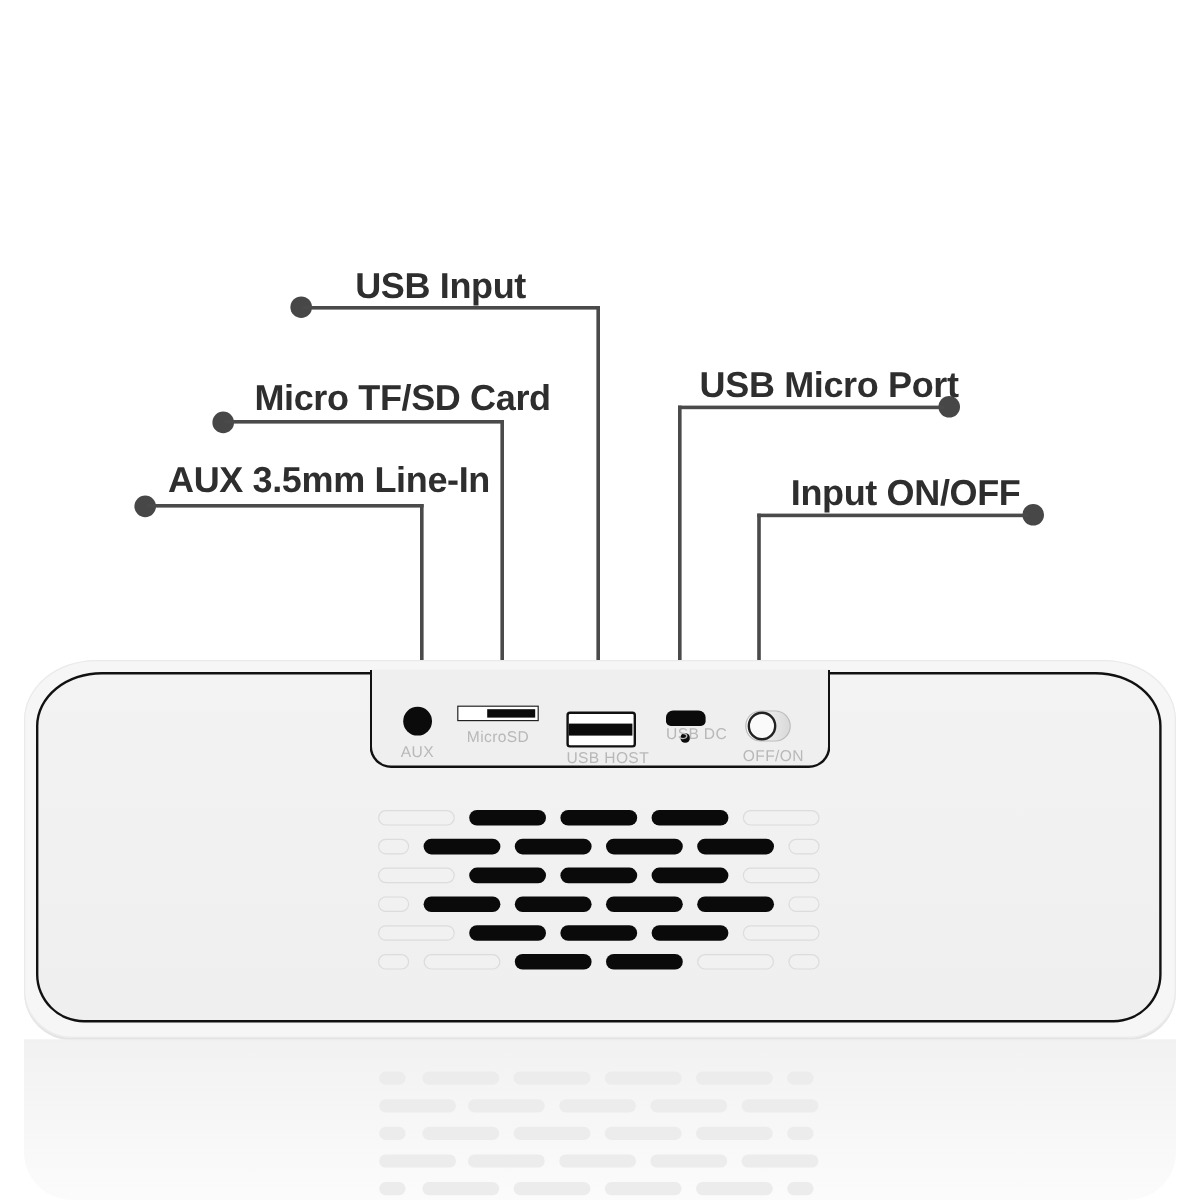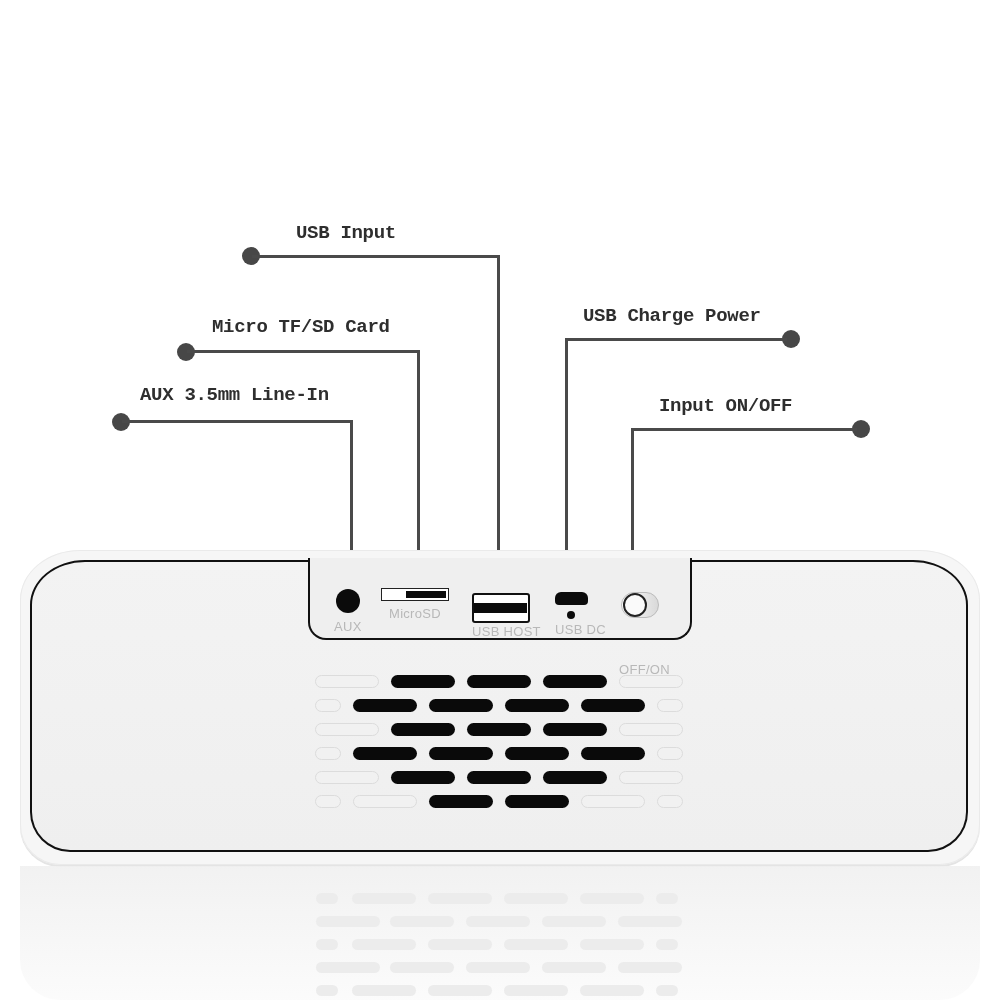--- a/index.html
+++ b/index.html
@@ -1,18 +1,18 @@
 <!DOCTYPE html>
 <html><head>
   <meta charset="utf-8">
   <style>
     html, body { margin: 0; padding: 0; background: #ffffff; }
     body { width: 1000px; height: 1000px; position: relative; overflow: hidden; font-family: "Liberation Sans", sans-serif; }
     .abs { position: absolute; }
-    .label { position: absolute; font-weight: bold; font-size: 19px; color: #2e2e2e; letter-spacing: -0.3px; white-space: nowrap; font-family: Liberation Mono, monospace; }
+    .label { position: absolute; font-weight: bold; font-size: 30px; color: #2e2e2e; letter-spacing: -0.3px; white-space: nowrap; }
     .dot { position: absolute; width: 18px; height: 18px; border-radius: 50%; background: #474747; }
     .hline { position: absolute; height: 3px; background: #4a4a4a; }
     .vline { position: absolute; width: 3px; background: #4a4a4a; }
 
     
     .speaker-outer { position: absolute; left: 20px; top: 550px; width: 960px; height: 315px; background: #f6f6f6; border-radius: 60px 60px 40px 40px / 50px 50px 40px 40px; box-shadow: 0 2px 0 #e4e4e4, inset 0 0 0 1px #eaeaea; }
     .speaker-face { position: absolute; left: 30px; top: 560px; width: 938px; height: 292px; border: 2.5px solid #111; border-radius: 55px 55px 40px 40px / 45px 45px 40px 40px; background: linear-gradient(180deg,#f3f3f3 0%, #efefef 100%); box-sizing: border-box; }
     .port-panel { position: absolute; left: 308px; top: 558px; width: 384px; height: 82px; border: 2.5px solid #111; border-top: none; border-radius: 0 0 18px 18px; background: #efefef; box-sizing: border-box; }
     .port-label { position: absolute; font-size: 13px; color: #b8b8b8; letter-spacing: 0.3px; white-space: nowrap; }
 
@@ -22,21 +22,21 @@
 
     .reflection { position: absolute; left: 20px; top: 866px; width: 960px; height: 134px; background: linear-gradient(180deg, #f0f0f0 0%, #fbfbfb 100%); border-radius: 0 0 40px 40px; opacity: 0.9; }
     .rslot { position: absolute; height: 11px; border-radius: 6px; background: #ececec; }
   </style>
 </head>
 <body>
 
 <div class="label" style="left:296px; top:222px;">USB Input</div>
 <div class="label" style="left:212px; top:316px;">Micro TF/SD Card</div>
 <div class="label" style="left:140px; top:384px;">AUX 3.5mm Line-In</div>
-<div class="label" style="left:583px; top:305px;">USB Charge Power</div>
+<div class="label" style="left:583px; top:305px;">USB Micro Port</div>
 <div class="label" style="left:659px; top:395px;">Input ON/OFF</div>
 
 <div class="dot" style="left:242px; top:247px;"></div>
 <div class="hline" style="left:252px; top:255px; width:248px;"></div>
 <div class="vline" style="left:497px; top:255px; height:340px;"></div>
 
 <div class="dot" style="left:177px; top:343px;"></div>
 <div class="hline" style="left:187px; top:350px; width:233px;"></div>
 <div class="vline" style="left:417px; top:350px; height:240px;"></div>
 
@@ -64,26 +64,26 @@
 </div>
 <div class="port-label" style="left:389px; top:606px;">MicroSD</div>
 
 <div class="abs" style="left:472px; top:593px; width:58px; height:30px; background:#fff; border:2.5px solid #111; border-radius:3px; box-sizing:border-box;">
   <div class="abs" style="left:0; top:8px; width:53px; height:10px; background:#0b0b0b;"></div>
 </div>
 <div class="port-label" style="left:472px; top:624px;">USB HOST</div>
 
 <div class="abs" style="left:555px; top:592px; width:33px; height:13px; background:#0b0b0b; border-radius:6px 6px 4px 4px;"></div>
 <div class="abs" style="left:567px; top:611px; width:8px; height:8px; background:#0b0b0b; border-radius:50%;"></div>
-<div class="port-label" style="left:555px; top:622px;">USB DC</div>
+<div class="port-label" style="left:555px; top:604px;">USB DC</div>
 
 <div class="abs" style="left:621px; top:592px; width:38px; height:26px; border-radius:13px; background:linear-gradient(90deg,#ffffff,#d9d9d9); border:1px solid #bbb; box-sizing:border-box;">
   <div class="abs" style="left:1px; top:0px; width:24px; height:24px; border-radius:50%; background:#fafafa; border:2px solid #222; box-sizing:border-box;"></div>
 </div>
-<div class="port-label" style="left:619px; top:622px;margin-top:40px;">OFF/ON</div>
+<div class="port-label" style="left:619px; top:622px;">OFF/ON</div>
 
 <div>
 
   <div class="slot ghost" style="left:315px; top:675px; width:64px; top:675px;"></div>
   <div class="slot dark" style="left:391px; top:675px; width:64px;"></div>
   <div class="slot dark" style="left:467px; top:675px; width:64px;"></div>
   <div class="slot dark" style="left:543px; top:675px; width:64px;"></div>
   <div class="slot ghost" style="left:619px; top:675px; width:64px;"></div>
 
   <div class="slot ghost" style="left:315px; top:699px; width:26px;"></div>

